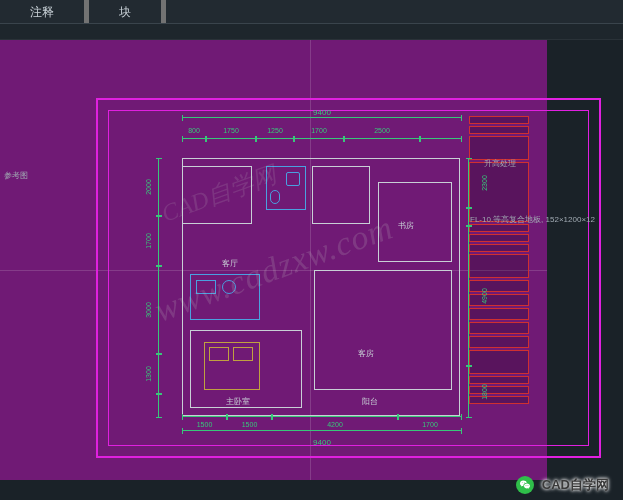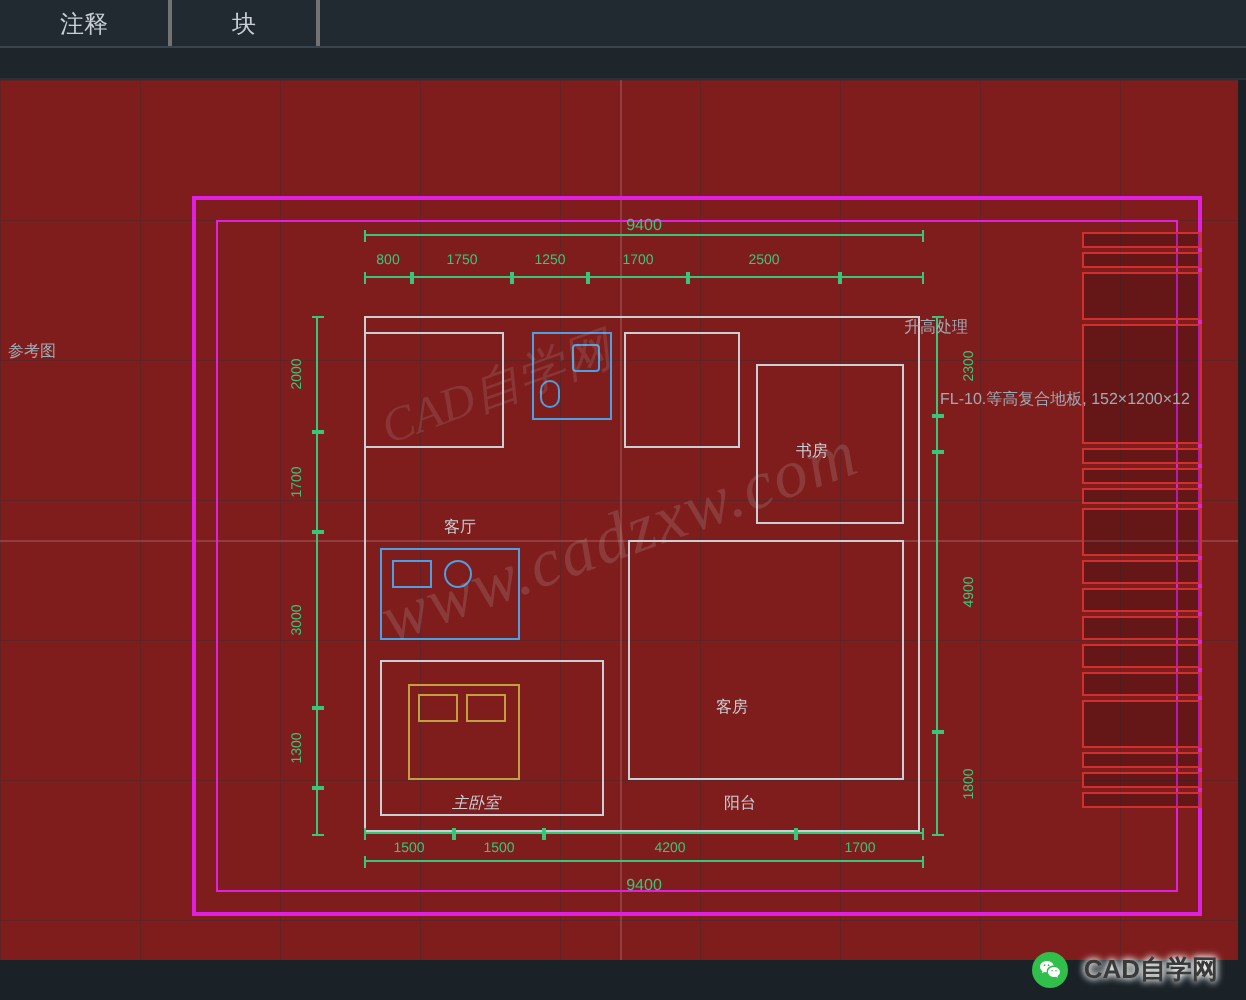--- a/index.html
+++ b/index.html
@@ -1,27 +1,27 @@
 <!DOCTYPE html>
 <html><head>
 <meta charset="utf-8">
 <style>
   * { margin: 0; padding: 0; box-sizing: border-box; }
   html, body { width: 623px; height: 500px; overflow: hidden; background: #1a2228; font-family: "Microsoft YaHei", Arial, sans-serif; }
   
   
   .ribbon { position: absolute; top: 0; left: 0; width: 100%; height: 24px; background: #222a31; display: flex; border-bottom: 1px solid #3a444c; }
-  .ribbon-tab { color: #c8d0d6; font-size: 12px; padding: 4px 30px; border-right: 2px solid #737373; cursor: pointer; }
+  .ribbon-tab { color: #c8d0d6; font-size: 12px; padding: 4px 30px; border-right: 5px solid #737373; cursor: pointer; }
   .ribbon-tab:last-child { border-right: none; }
   
   
   .substrip { position: absolute; top: 24px; left: 0; width: 100%; height: 16px; background: #1e262c; border-bottom: 1px solid #2a3238; }
   
   
-  .canvas { position: absolute; top: 40px; left: 0; width: 619px; height: 440px; background: #7f1d1d; padding-left: 43px; }
+  .canvas { position: absolute; top: 40px; left: 0; width: 547px; height: 440px; background: #701a75; padding-left: 43px; }
   
   
   .grid { position: absolute; inset: 0;
     background-image:
       linear-gradient(#2a3238 0.5px, transparent 0.5px),
       linear-gradient(90deg, #2a3238 0.5px, transparent 0.5px);
     background-size: 70px 70px;
     opacity: 0.35;
   }
   
@@ -205,21 +205,21 @@
 
     <div class="fixture" style="left:8px;top:116px;width:70px;height:46px;"></div>
     <div class="fixture" style="left:14px;top:122px;width:20px;height:14px;"></div>
     <div class="fixture" style="left:40px;top:122px;width:14px;height:14px;border-radius:7px;"></div>
 
     <div class="wall" style="left:8px;top:172px;width:112px;height:78px;"></div>
     <div style="position:absolute;left:22px;top:184px;width:56px;height:48px;border:1px solid #c0a040;">
       <div style="position:absolute;left:4px;top:4px;width:20px;height:14px;border:1px solid #c0a040;"></div>
       <div style="position:absolute;left:28px;top:4px;width:20px;height:14px;border:1px solid #c0a040;"></div>
     </div>
-    <span class="room-label" style="left:44px;top:238px;font-style:italic;">主卧室</span>
+    <span class="room-label" style="left:44px;top:238px;">主卧室</span>
 
     <span class="room-label" style="left:180px;top:238px;">阳台</span>
   </div>
 
   <div class="dim-bot-sub" id="dim-bot-sub">
       <div class="dim-seg" style="width: 45px;">
         <span style="top: 4px;">1500</span>
       </div>
       <div class="dim-seg" style="width: 45px;">
         <span style="top: 4px;">1500</span>
@@ -230,22 +230,22 @@
       <div class="dim-seg" style="width: 64px;">
         <span style="top: 4px;">1700</span>
       </div>
     </div>
   <div class="dim-bot">
     <div class="dim-top-line"></div>
     <div class="dim-top-label" style="margin-top:2px;">9400</div>
   </div>
 
   <span class="anno" style="left:4px;top:130px;">参考图</span>
-  <span class="anno" style="left:470px;top:154px;">FL-10.等高复合地板, 152×1200×12</span>
-  <span class="anno" style="left:452px;top:118px;">升高处理</span>
+  <span class="anno" style="left:470px;top:174px;">FL-10.等高复合地板, 152×1200×12</span>
+  <span class="anno" style="left:484px;top:118px;">升高处理</span>
 
   <div class="wm2">CAD自学网</div>
   <div class="wm">www.cadzxw.com</div>
 </div>
 
 <div class="caption">
   <span class="caption-ico">
     <svg viewBox="0 0 24 24">
         <path d="M8.5 3C4.9 3 2 5.6 2 8.8c0 1.8 1 3.4 2.5 4.4l-.6 2 2.3-1.2c.7.2 1.5.3 2.3.3h.3c-.1-.4-.1-.8-.1-1.2 0-3.1 3-5.6 6.7-5.6h.3C15 4.7 12 3 8.5 3zm-2 3.3c.5 0 .9.4.9.9s-.4.9-.9.9-.9-.4-.9-.9.4-.9.9-.9zm4.1 0c.5 0 .9.4.9.9s-.4.9-.9.9-.9-.4-.9-.9.4-.9.9-.9zM16 9c-3.3 0-6 2.2-6 5s2.7 5 6 5c.6 0 1.3-.1 1.9-.3l2 1-.5-1.7c1.5-.9 2.6-2.3 2.6-4 0-2.8-2.7-5-6-5zm-2 3c.4 0 .8.3.8.8s-.3.8-.8.8-.8-.3-.8-.8.4-.8.8-.8zm4 0c.4 0 .8.3.8.8s-.3.8-.8.8-.8-.3-.8-.8.4-.8.8-.8z"></path>
       </svg>

